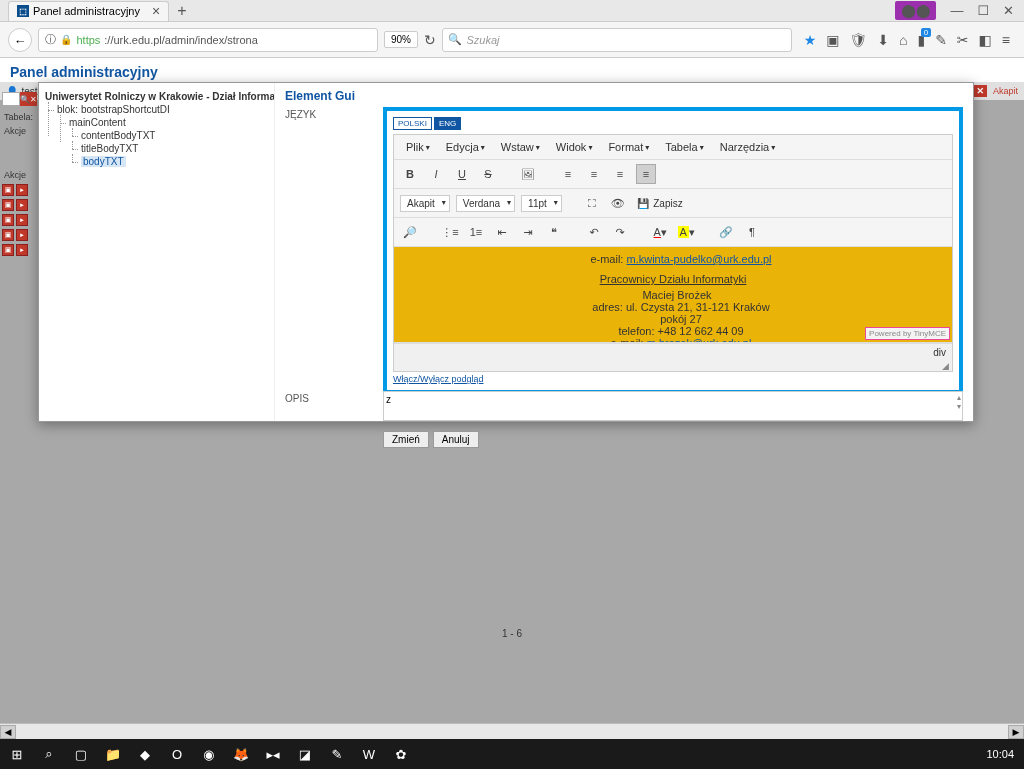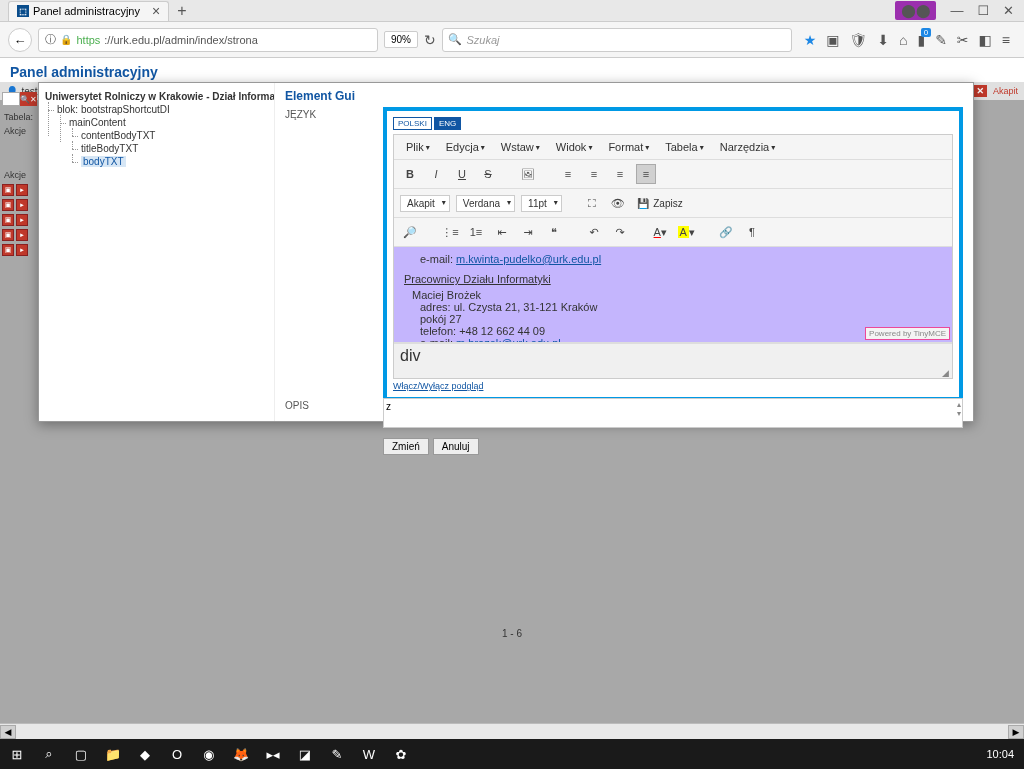--- a/index.html
+++ b/index.html
@@ -69,26 +69,26 @@
 .tinymce { border: 1px solid #ccc; background: #f5f5f5; }
 .mce-menubar { display: flex; gap: 4px; padding: 4px 6px; font-size: 11px; color: #333; border-bottom: 1px solid #ddd; }
 .mce-menu-item { padding: 2px 6px; cursor: pointer; display: flex; align-items: center; gap: 2px; }
 .mce-menu-item .caret { font-size: 8px; }
 .mce-toolbar { display: flex; gap: 6px; padding: 4px 6px; border-bottom: 1px solid #ddd; align-items: center; flex-wrap: wrap; }
 .mce-btn { width: 20px; height: 20px; display: flex; align-items: center; justify-content: center; font-size: 11px; cursor: pointer; color: #444; }
 .mce-btn.active { background: #d0d0d0; border: 1px solid #aaa; }
 .mce-select { border: 1px solid #ccc; background: #fff; padding: 2px 14px 2px 6px; font-size: 10px; position: relative; cursor: pointer; }
 .mce-select::after { content: "▾"; position: absolute; right: 3px; top: 2px; font-size: 8px; }
 .mce-save { display: flex; align-items: center; gap: 3px; font-size: 10px; padding: 2px 4px; cursor: pointer; }
-.mce-content { background: #c4b5fd; padding: 6px 10px; font-size: 11px; color: #333; height: 96px; overflow-y: auto; border-bottom: 1px solid #ddd; position: relative; }
+.mce-content { background: #eab308; padding: 6px 10px; font-size: 11px; color: #333; height: 96px; overflow-y: auto; border-bottom: 1px solid #ddd; position: relative; text-align: center; }
 .mce-content a { color: #1156a3; text-decoration: underline; }
 .mce-content .section-title { text-decoration: underline; margin: 8px 0 4px; }
 .mce-content .person { font-weight: normal; margin-left: 8px; }
 .mce-content .detail { margin-left: 16px; }
-.mce-path { padding: 3px 6px; font-size: 16px; background: #f0f0f0; border-top: 1px solid #ddd; display: flex; justify-content: flex-start; }
+.mce-path { padding: 3px 6px; font-size: 10px; background: #f0f0f0; border-top: 1px solid #ddd; display: flex; justify-content: flex-end; }
 .mce-credit { position: absolute; right: 2px; bottom: 2px; font-size: 8px; color: #888; background: #f4f4f4; padding: 1px 3px; border: 1px solid #ec4899; }
 .resize-handle { text-align: right; padding: 0 3px; font-size: 9px; color: #888; background: #f0f0f0; }
 .toggle-preview { color: #1156a3; font-size: 9px; cursor: pointer; text-decoration: underline; margin-top: 2px; display: inline-block; }
 
 .opis-input { width: 100%; height: 30px; border: 1px solid #ccc; font-size: 10px; padding: 2px; resize: none; }
 .opis-wrap { position: relative; }
 .opis-wrap .spin { position: absolute; right: 2px; top: 2px; font-size: 8px; color: #888; display: flex; flex-direction: column; }
 
 .form-buttons { display: flex; gap: 4px; margin-top: 4px; margin-left: 98px; }
 .form-buttons button { font-size: 10px; padding: 2px 8px; border: 1px solid #999; background: #eee; cursor: pointer; }

